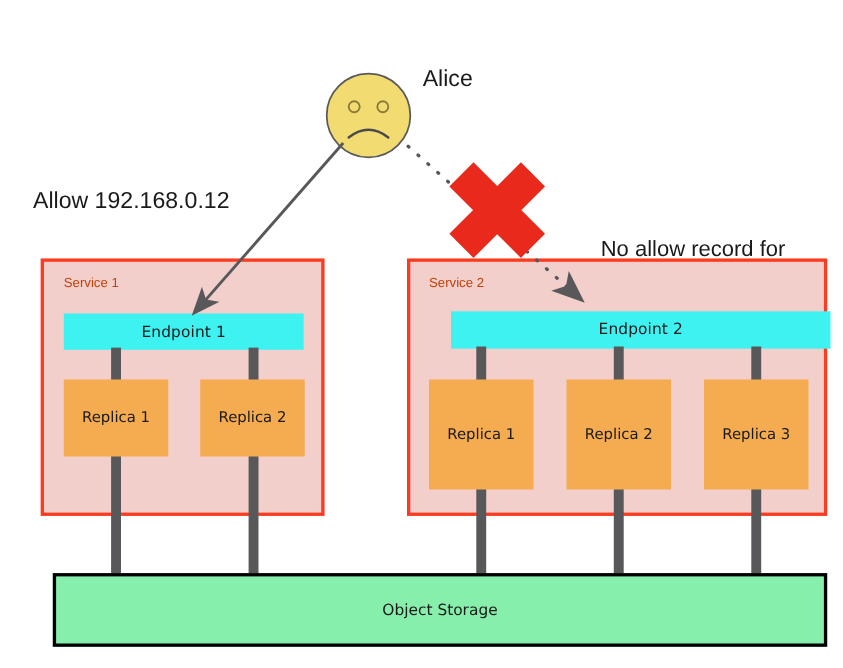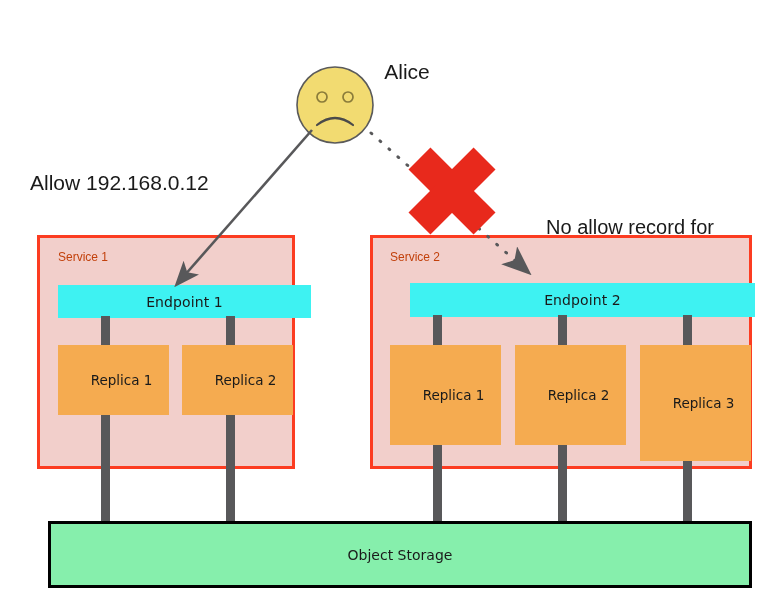--- a/index.html
+++ b/index.html
@@ -89,35 +89,34 @@
     position: absolute;
     background: #3ef2f2;
     color: #1a1a1a;
     font-family: "DejaVu Sans", sans-serif;
     font-size: 14px;
     display: flex;
     align-items: center;
     justify-content: center;
     letter-spacing: 0.1px;
   }
-  #endpoint1 { left: 58px;  top: 285px; width: 253px; height: 33px; }
+  #endpoint1 { left: 58px;  top: 285px; width: 218px; height: 33px; }
   #endpoint2 { left: 390px; top: 283px; width: 345px; height: 34px; margin-left: 20px; }
 
   
   .replica {
     position: absolute;
     background: #f5ab50;
     color: #1a1a1a;
     font-family: "DejaVu Sans", sans-serif;
     font-size: 13.5px;
     display: flex;
     align-items: center;
     justify-content: center;
     z-index: 3;
-    padding-left: 16px;
   }
 
   
   .connector {
     position: absolute;
     background: #58585a;
     width: 9px;
     z-index: 2;
   }
 
@@ -200,21 +199,21 @@
   <div class="service-title" id="service1-title">Service 1</div>
   <div class="endpoint" id="endpoint1">Endpoint 1</div>
   <div class="replica" style="left:58px; top:345px; width:95px; height:70px;">Replica 1</div>
   <div class="replica" style="left:182px; top:345px; width:95px; height:70px;">Replica 2</div>
 
   <div class="service-box" id="service2-box"></div>
   <div class="service-title" id="service2-title">Service 2</div>
   <div class="endpoint" id="endpoint2">Endpoint 2</div>
   <div class="replica" style="left:390px; top:345px; width:95px; height:100px;">Replica 1</div>
   <div class="replica" style="left:515px; top:345px; width:95px; height:100px;">Replica 2</div>
-  <div class="replica" style="left:640px; top:345px; width:95px; height:116px;">Replica 3</div>
+  <div class="replica" style="left:640px; top:345px; width:95px; height:100px;">Replica 3</div>
 
   <div id="object-storage">
     <span>Object Storage</span>
   </div>
 
   <svg id="overlay" viewBox="0 0 766 607" xmlns="http://www.w3.org/2000/svg">
     <defs>
       <marker id="arrowhead-solid" markerWidth="10" markerHeight="8" refX="8.4" refY="4" orient="auto">
         <path d="M0,0 L10,4 L0,8 L2.4,4 Z" fill="#58585a"></path>
       </marker>

